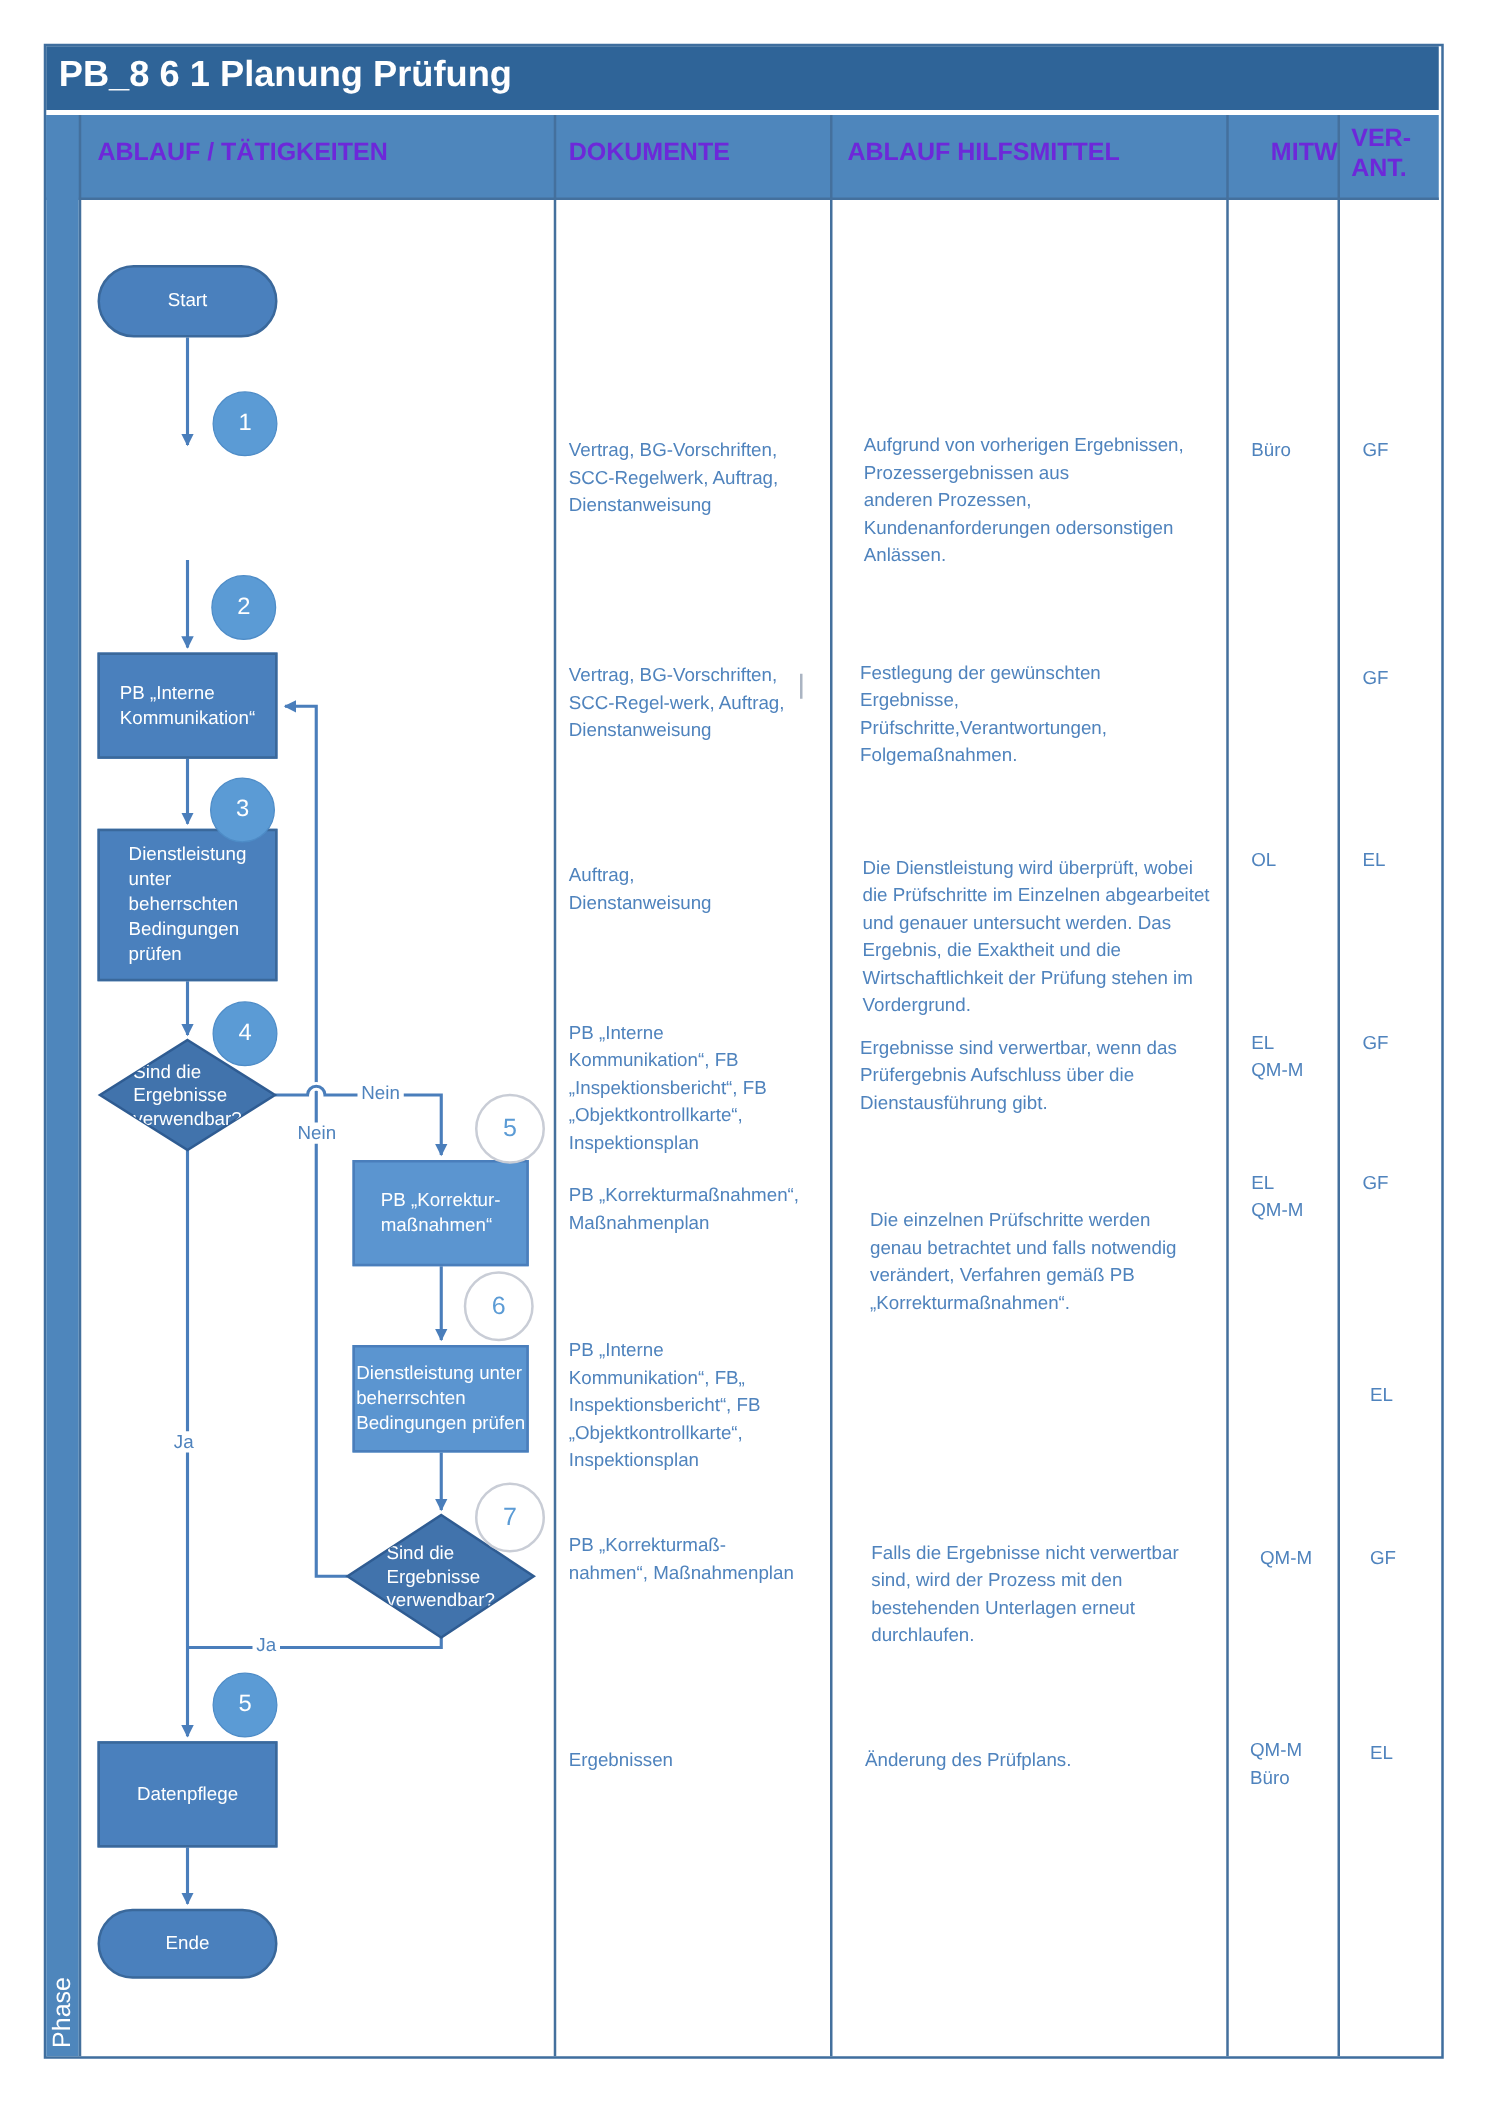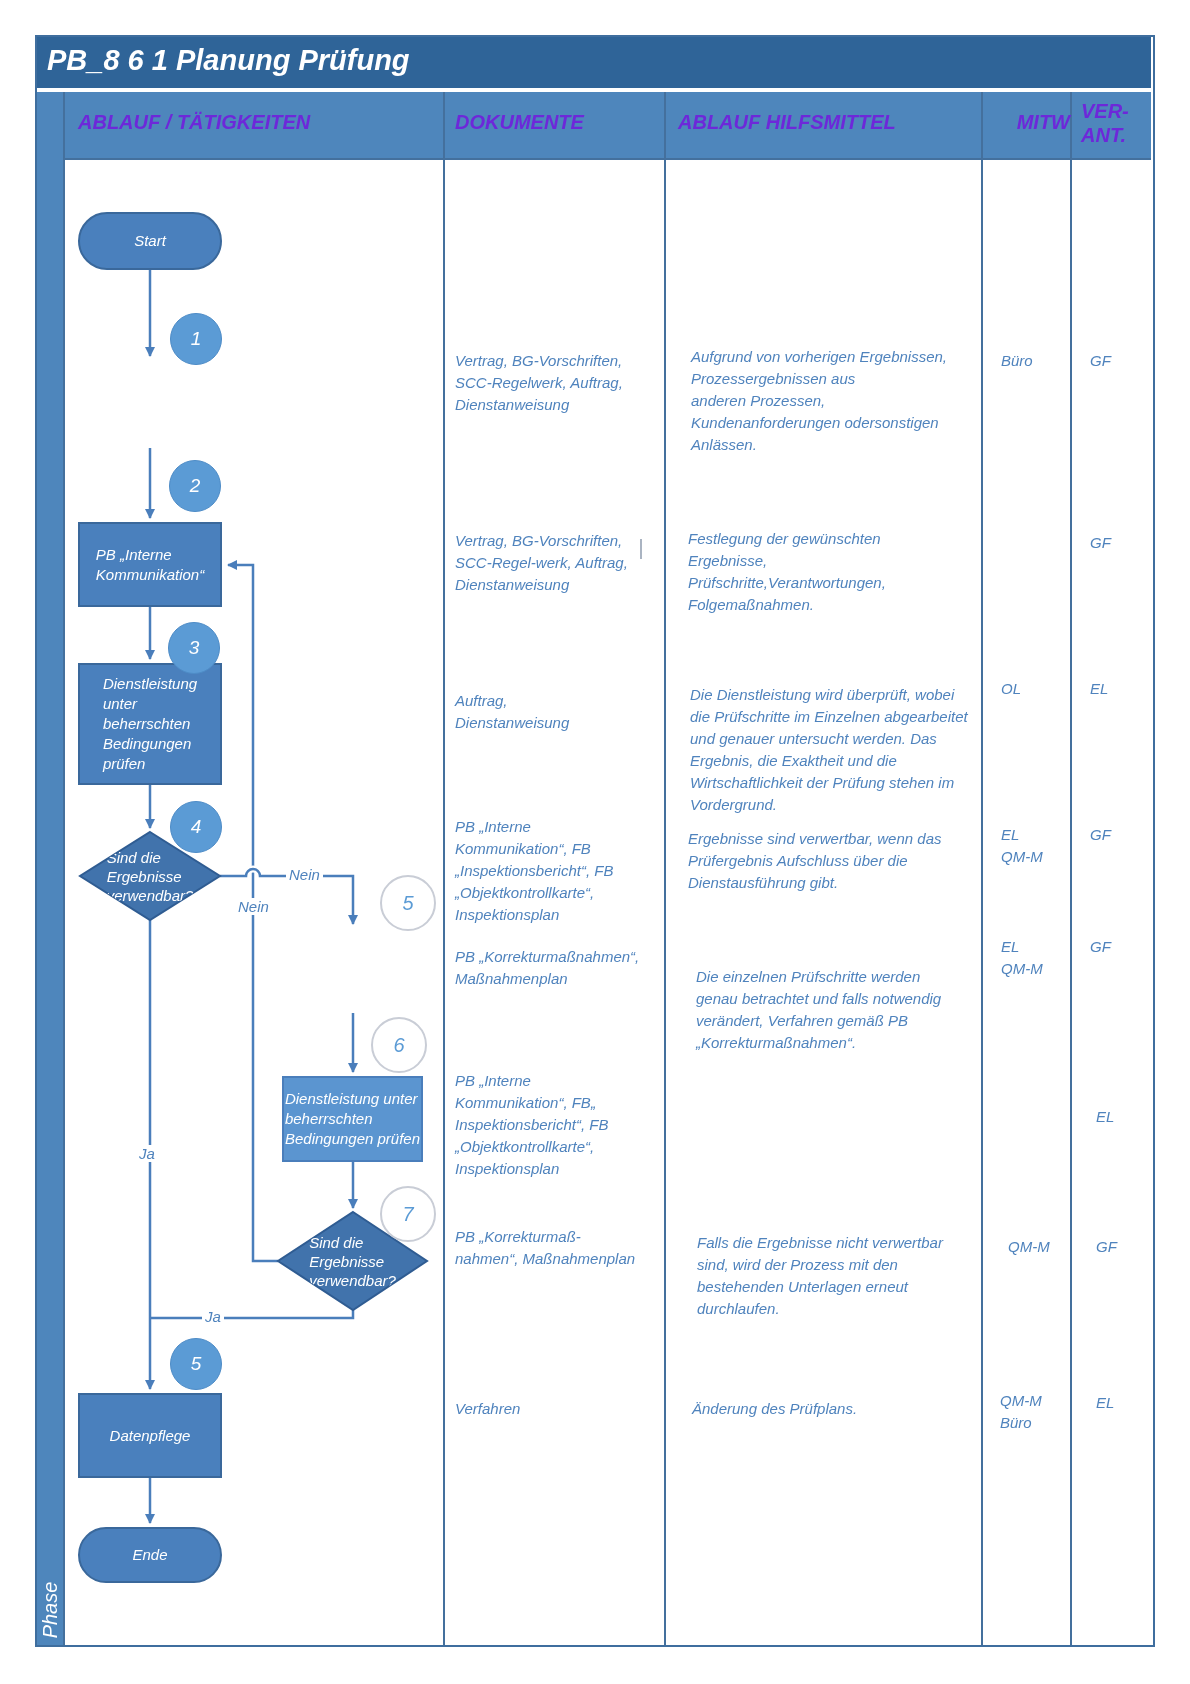--- a/index.html
+++ b/index.html
@@ -1,17 +1,17 @@
 <!DOCTYPE html>
 <html><head>
 <meta charset="utf-8">
 <style>
   html,body{margin:0;padding:0;background:#fff;}
   #page{position:relative;width:1190px;height:1684px;background:#fff;
-        font-family:"Liberation Sans",sans-serif;overflow:hidden;font-style:italic;}
+        font-family:"Liberation Sans",sans-serif;overflow:hidden;}
   .abs{position:absolute;}
   
   .outer-border{left:35px;top:35px;width:1116px;height:1608px;border:2px solid #3f6e9e;z-index:0;}
   .title-bar{left:37px;top:37px;width:1114px;height:51px;background:#2f6498;z-index:1;}
   .title-text{left:47px;top:44px;color:#fff;font-size:29px;font-weight:bold;z-index:2;}
   .header-row{left:37px;top:92px;width:1114px;height:68px;background:#4e86bc;border-bottom:2px solid #44709d;box-sizing:border-box;z-index:1;}
   .phase-strip{left:37px;top:92px;width:26px;height:1553px;background:#4e86bc;z-index:1;}
   .vline{width:2px;top:92px;height:1553px;background:#44709d;z-index:2;}
   .hcell{color:#6d28d9;font-size:20px;font-weight:bold;z-index:3;white-space:pre-line;line-height:24px;}
   .phase-label{left:10px;top:1597px;width:80px;height:26px;line-height:26px;text-align:center;
@@ -87,20 +87,22 @@
   <div class="abs shape box" style="left:78px;top:522px;width:144px;height:85px">PB „Interne
 Kommunikation“</div>
   <div class="abs shape box" style="left:78px;top:663px;width:144px;height:122px">Dienstleistung
 unter
 beherrschten
 Bedingungen
 prüfen</div>
   <div class="abs shape dtext" style="left:80px;top:832px;width:140px;height:88px;line-height:19px">Sind die
 Ergebnisse
 verwendbar?</div>
+  <div class="abs shape box light" style="left:282px;top:928px;width:141px;height:85px">PB „Korrektur-
+maßnahmen“</div>
   <div class="abs shape box light" style="left:282px;top:1076px;width:141px;height:86px">Dienstleistung unter
 beherrschten
 Bedingungen prüfen</div>
   <div class="abs shape dtext" style="left:278px;top:1212px;width:149px;height:98px;line-height:19px">Sind die
 Ergebnisse
 verwendbar?</div>
   <div class="abs shape box" style="left:78px;top:1393px;width:144px;height:85px">Datenpflege</div>
   <div class="abs shape oval" style="left:78px;top:1527px;width:144px;height:56px">Ende</div>
 
   <div class="abs badge fill" style="left:170px;top:313px;width:50px;height:50px">1</div>
@@ -132,21 +134,21 @@
 Inspektionsplan</div>
   <div class="abs celltext" style="left:455px;top:946px">PB „Korrekturmaßnahmen“,
 Maßnahmenplan</div>
   <div class="abs celltext" style="left:455px;top:1070px">PB „Interne
 Kommunikation“, FB„
 Inspektionsbericht“, FB
 „Objektkontrollkarte“,
 Inspektionsplan</div>
   <div class="abs celltext" style="left:455px;top:1226px">PB „Korrekturmaß-
 nahmen“, Maßnahmenplan</div>
-  <div class="abs celltext" style="left:455px;top:1398px">Verfahren</div>
+  <div class="abs celltext" style="left:455px;top:1398px">Ergebnissen</div>
   <div class="abs stray"></div>
 
   <div class="abs celltext" style="left:691px;top:346px">Aufgrund von vorherigen Ergebnissen,
 Prozessergebnissen aus
 anderen Prozessen,
 Kundenanforderungen odersonstigen
 Anlässen.</div>
   <div class="abs celltext" style="left:688px;top:528px">Festlegung der gewünschten
 Ergebnisse,
 Prüfschritte,Verantwortungen,

